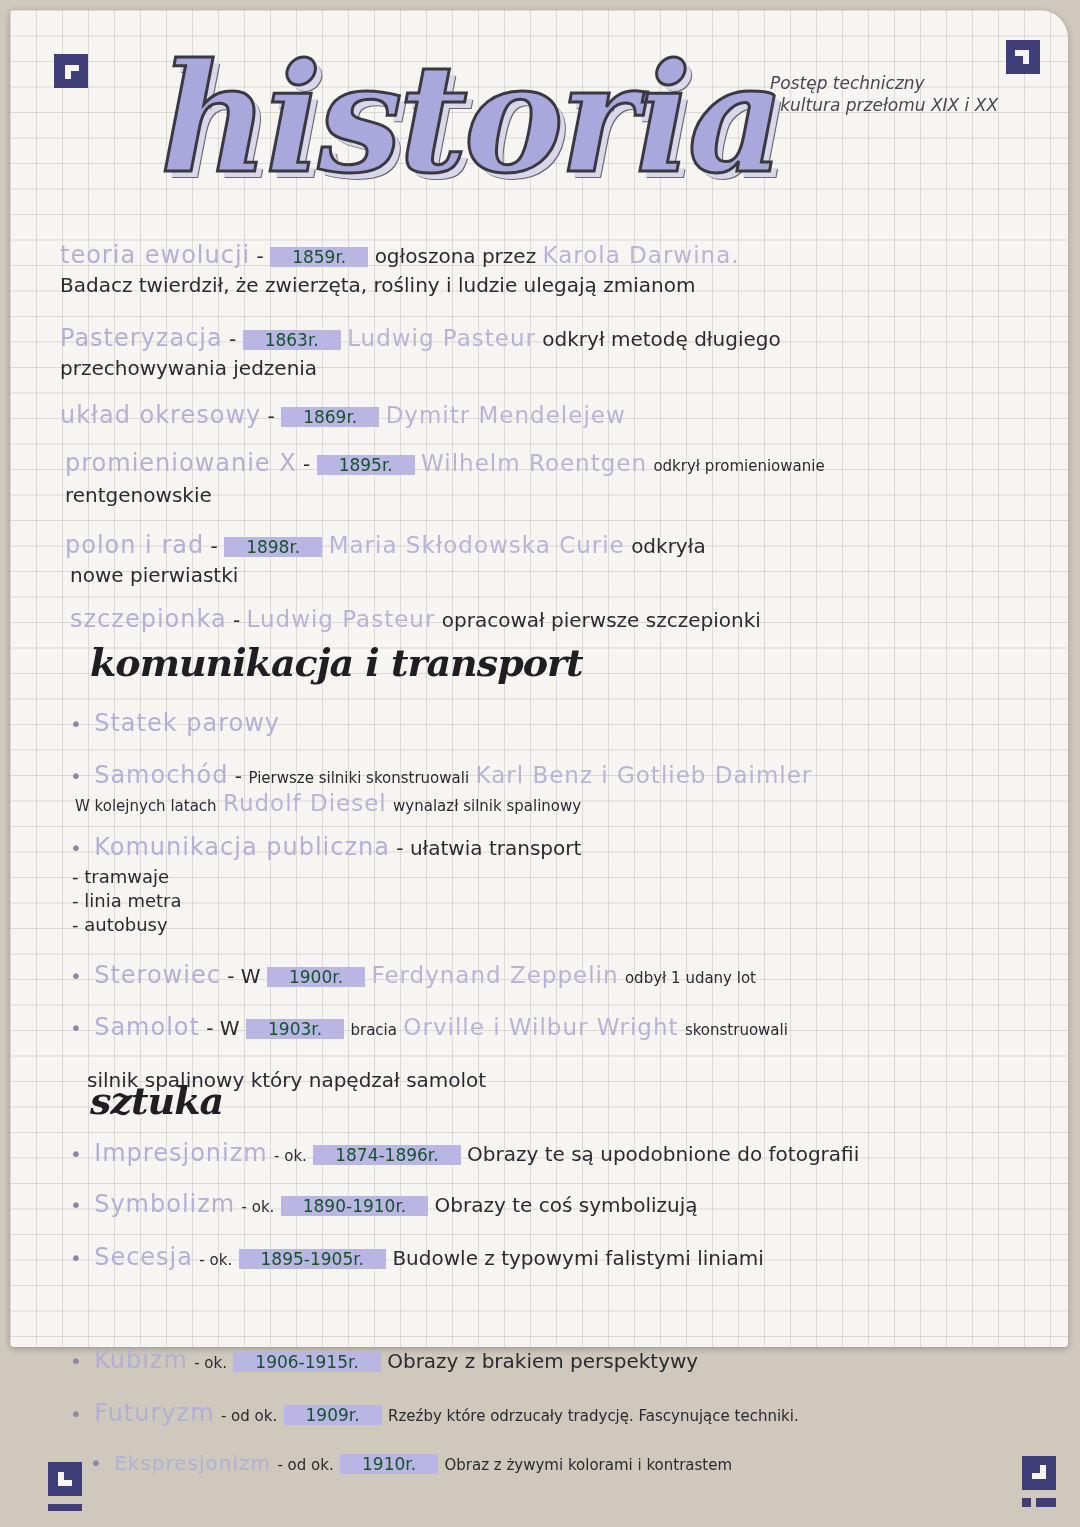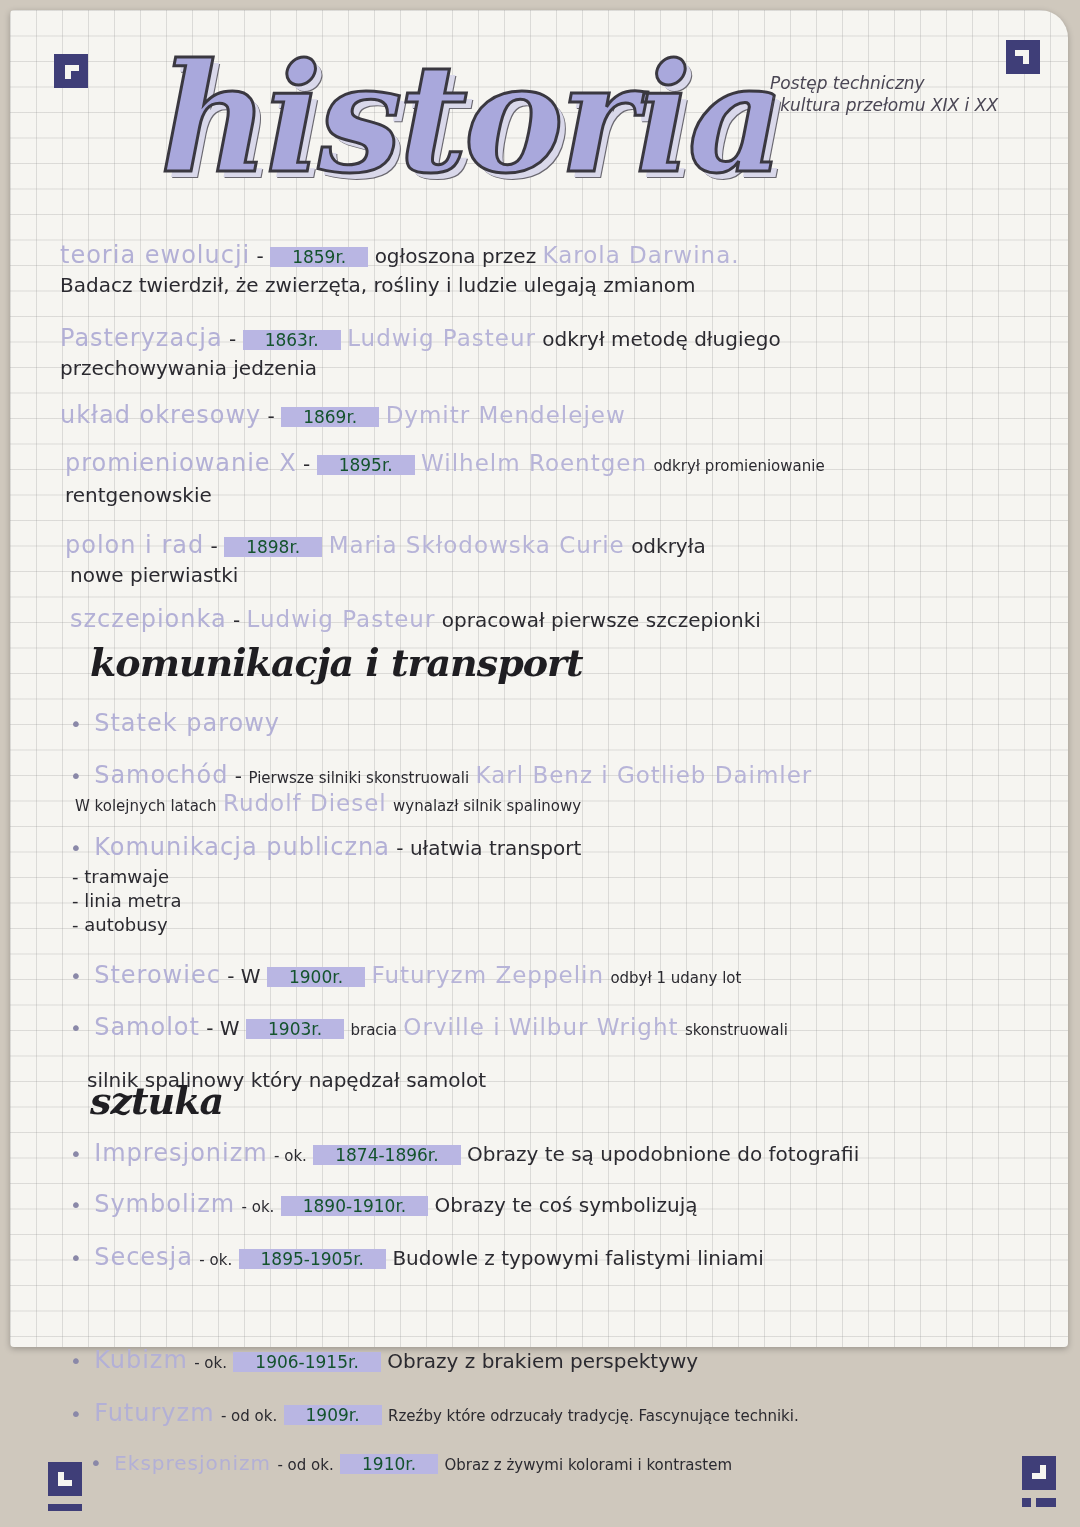--- a/index.html
+++ b/index.html
@@ -183,21 +183,21 @@
     <div>- linia metra</div>
     <div>- autobusy</div>
   </div>
 
   <div class="line" style="left:60px;top:952px;">
     <span class="bullet">•</span>
     <span class="term">Sterowiec</span>
     <span class="plain">-</span>
     <span class="plain">W</span>
     <span class="date">1900r.</span>
-    <span class="name">Futuryzm Zeppelin</span>
+    <span class="name">Ferdynand Zeppelin</span>
     <span class="plain small">odbył 1 udany lot</span>
   </div>
 
   <div class="line" style="left:60px;top:1004px;">
     <span class="bullet">•</span>
     <span class="term">Samolot</span>
     <span class="plain">-</span>
     <span class="plain">W</span>
     <span class="date">1903r.</span>
     <span class="plain small">bracia</span>

